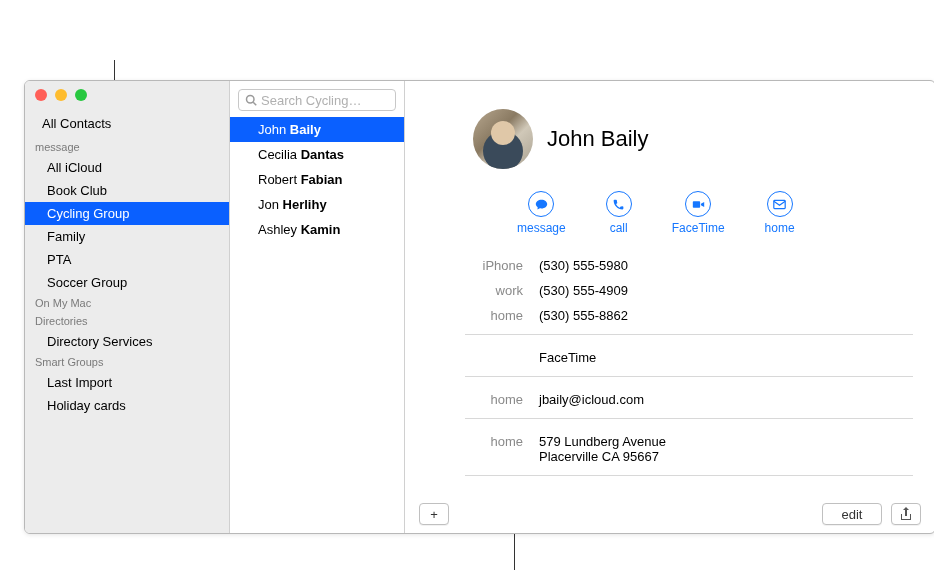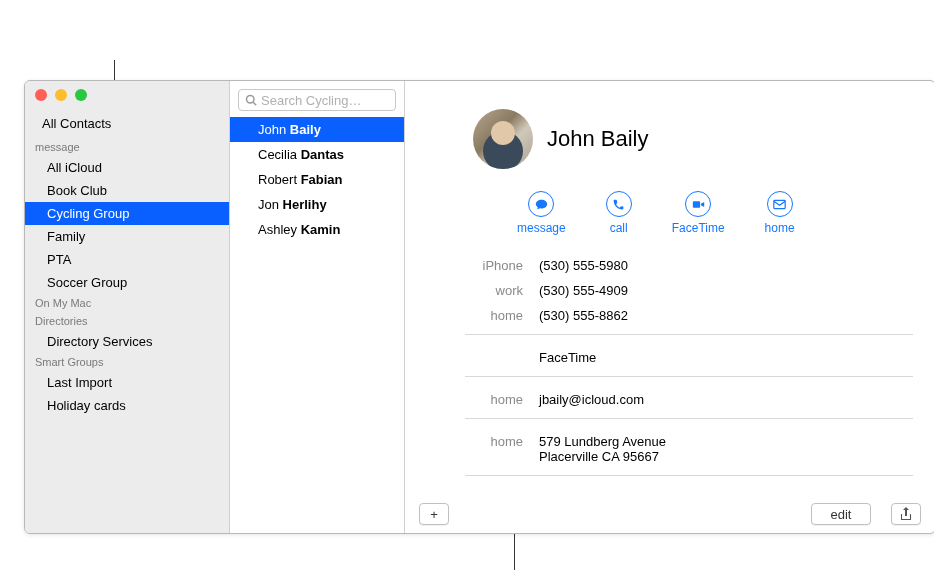--- a/index.html
+++ b/index.html
@@ -230,21 +230,21 @@
       height: 22px;
       display: flex;
       align-items: center;
       justify-content: center;
       cursor: pointer;
       font-size: 13px;
       color: #333;
       box-shadow: 0 1px 0 rgba(0,0,0,0.05);
     }
     .add-btn { width: 30px; }
-    .edit-btn { width: 60px; margin-left: auto; margin-right: 20px; }
+    .edit-btn { width: 60px; margin-left: auto; margin-right: 9px; }
     .share-btn { width: 30px; }
   </style>
 </head>
 <body>
 
 <div class="window-wrap">
   <div class="callout-line-top"></div>
   <div class="callout-line-bottom"></div>
 
   <div class="window">

